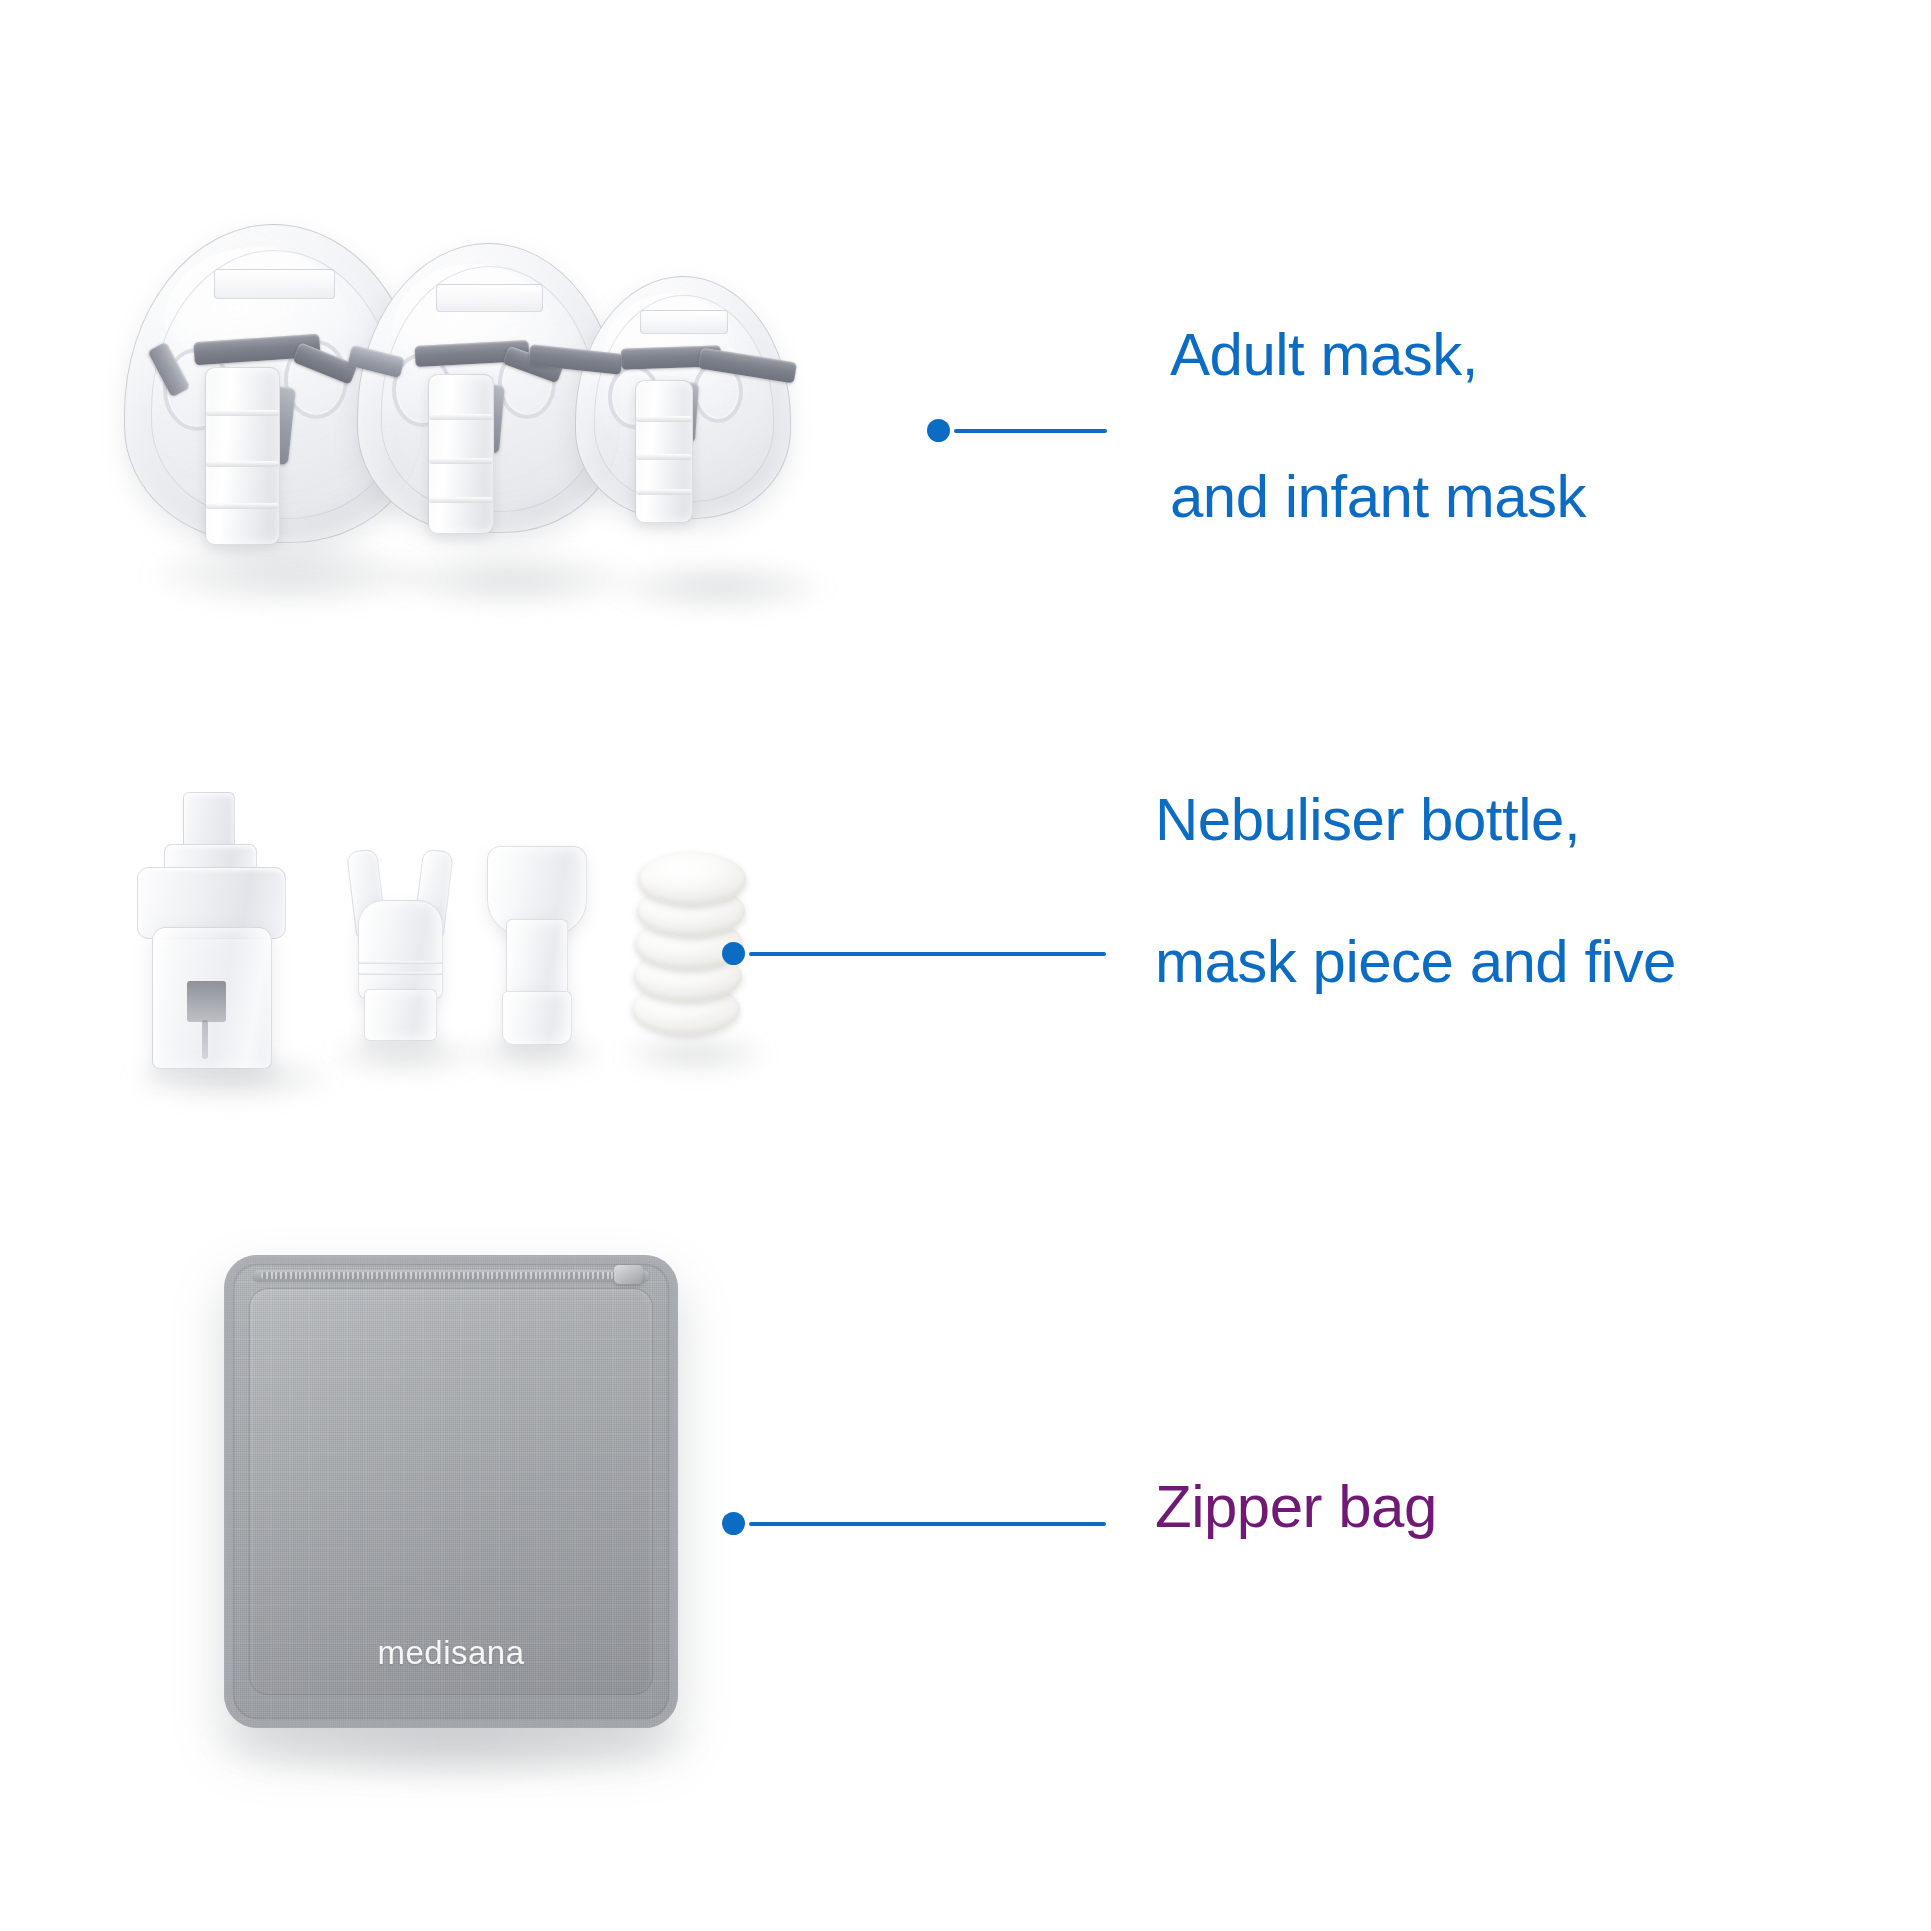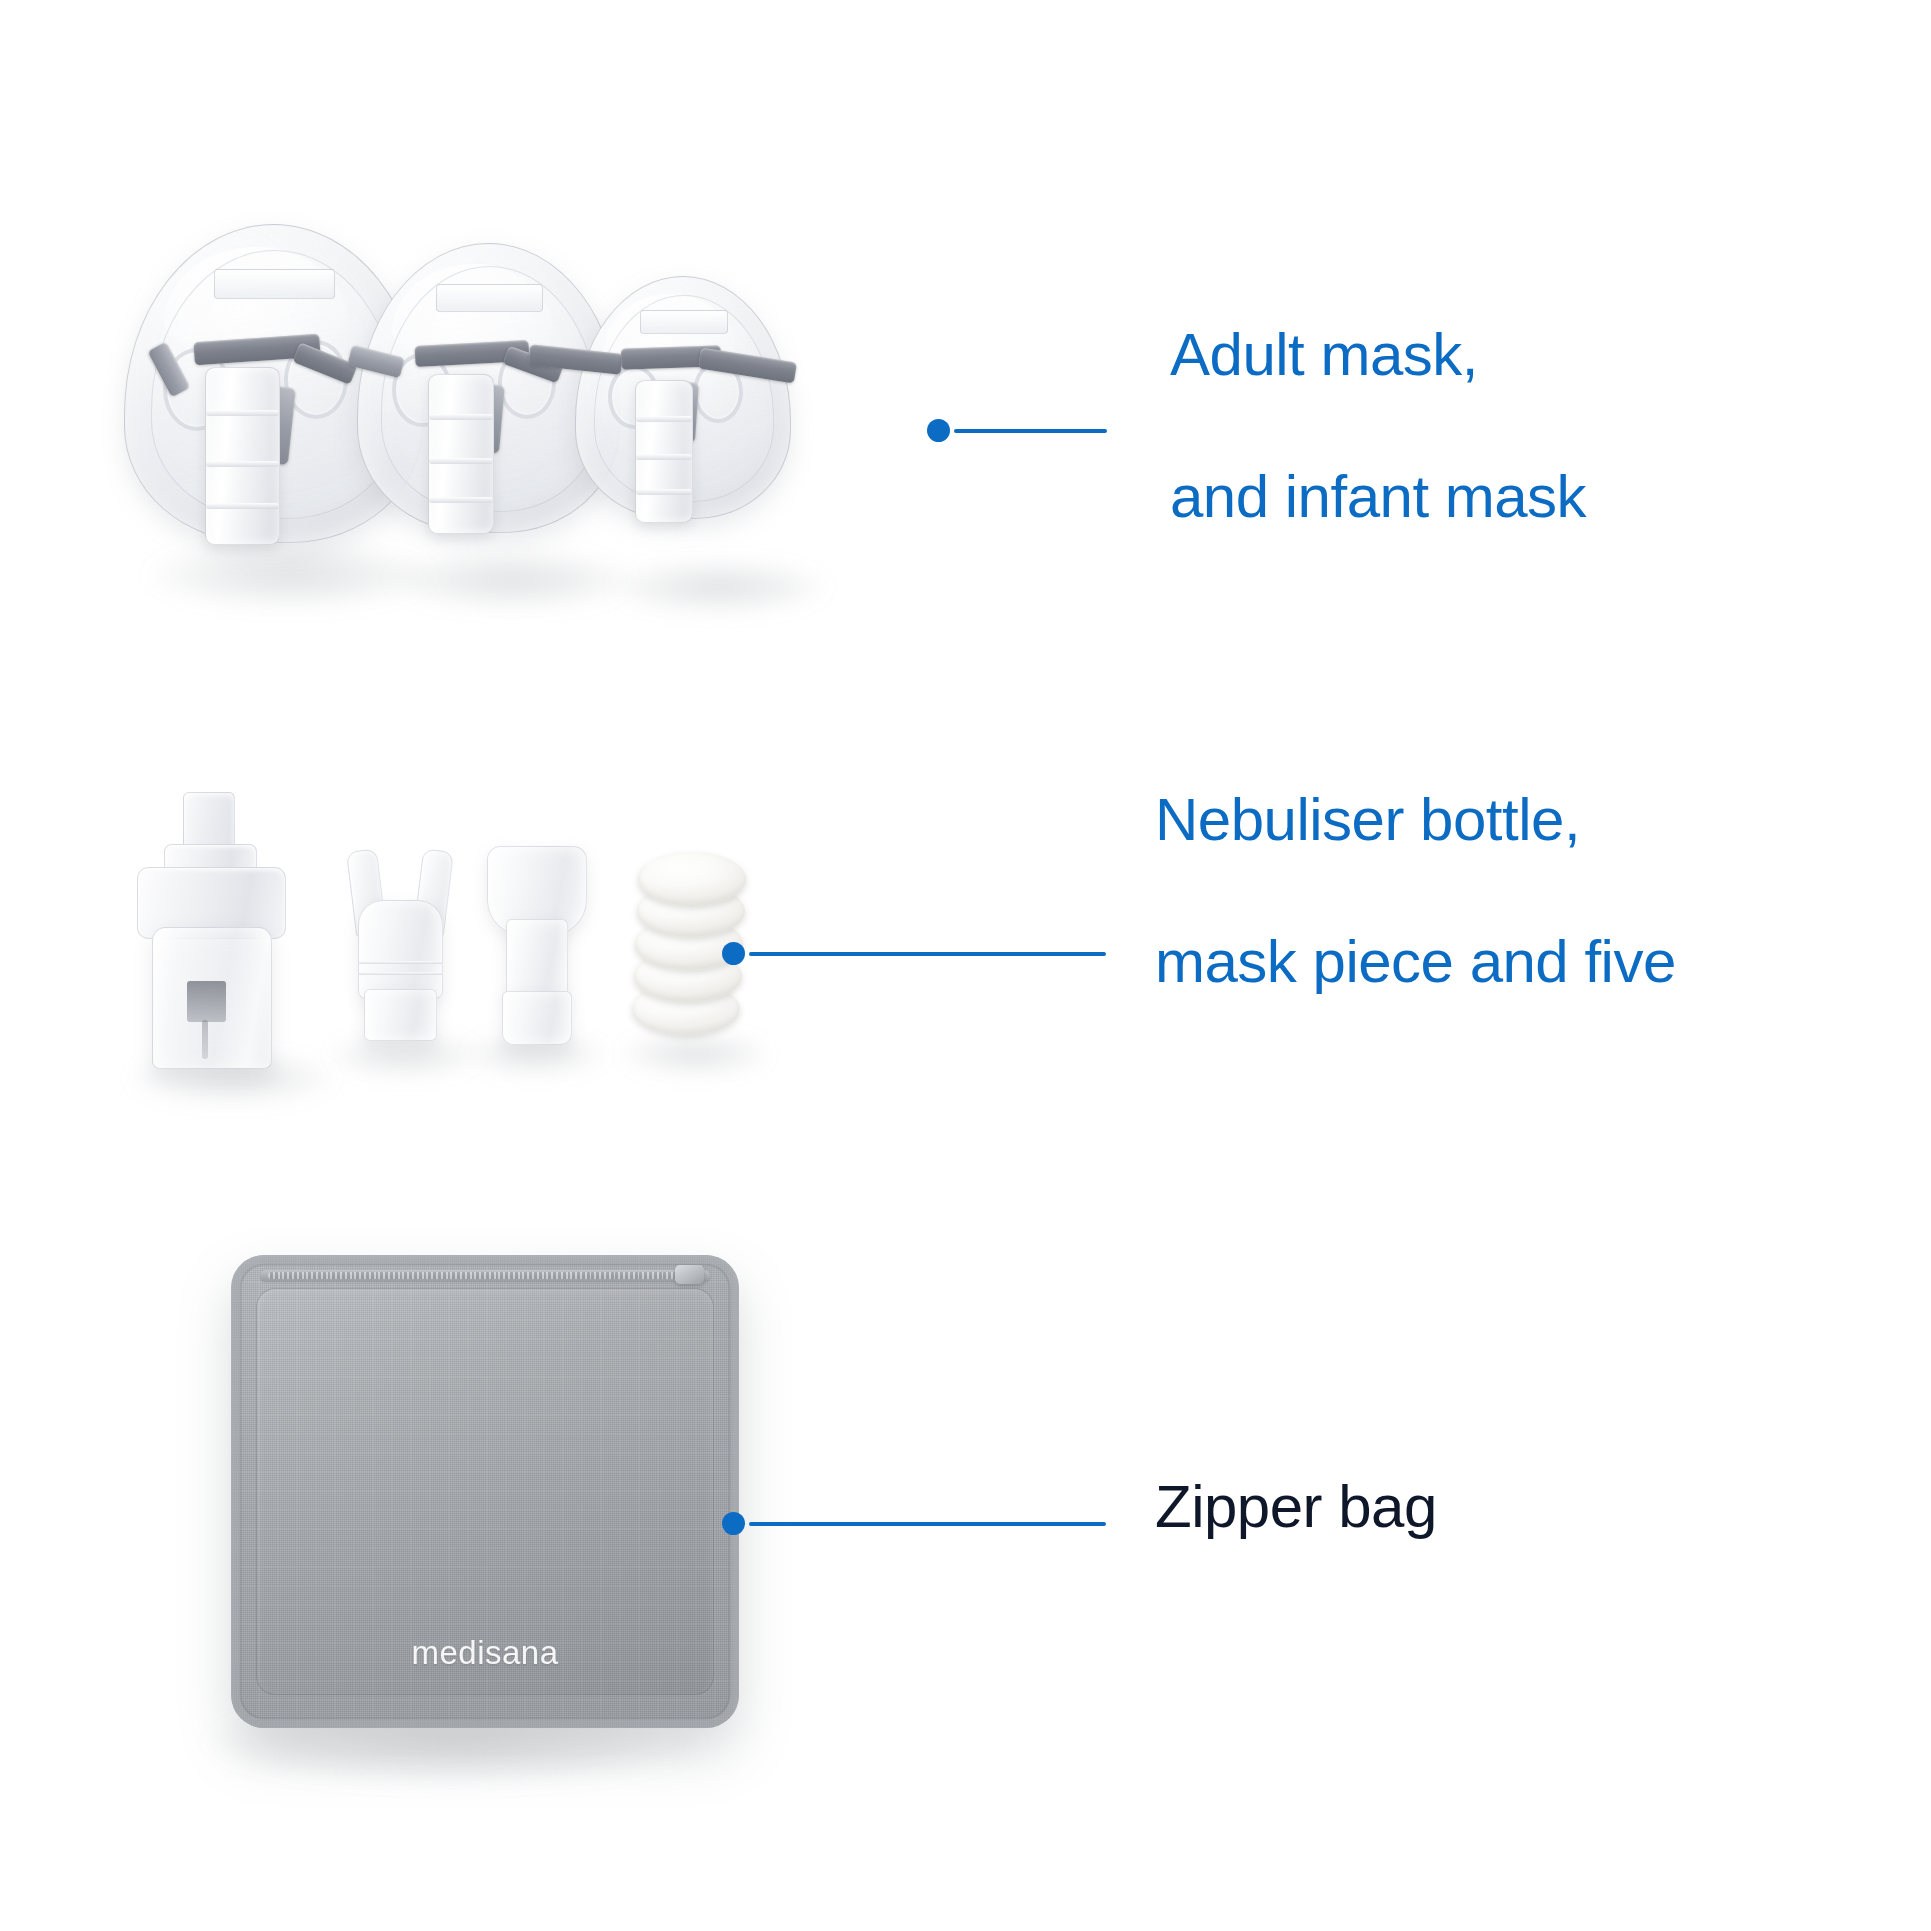--- a/index.html
+++ b/index.html
@@ -375,32 +375,32 @@
 
   <div>
     <div class="callout-dot" id="dot-1" style="left: 722px; top: 942px; background: rgb(12, 108, 196);"></div>
     <div class="callout-line" id="line-1" style="left: 749px; top: 952px; width: 357px; background: rgb(12, 108, 196);"></div>
     <div class="callout-text" style="left: 1155px; top: 784px; font-size: 60px; line-height: 71px; color: rgb(12, 108, 196);"><span>Nebuliser bottle,</span><br><br><span>mask piece and five</span><br></div>
   </div>
 
   <div>
     <div class="shadow-soft" style="left:203px; top:1699px; width:502px; height:87px;"></div>
 
-    <div class="bag" style="left:231px; top:1255px; width:508px; height:473px;">
+    <div class="bag" style="left:224px; top:1255px; width:454px; height:473px;">
       <div class="bag-weave"></div>
       <div class="bag-face"></div>
       <div class="bag-piping"></div>
       <div class="bag-zip">
         <div class="bag-zip-teeth"></div>
       </div>
       <div class="bag-zip-pull"></div>
       <div class="bag-brand" style="left:0; right:0; bottom:56px; text-align:center; font-size:33px;">medisana</div>
     </div>
   </div>
 
   <div>
     <div class="callout-dot" id="dot-2" style="left: 722px; top: 1512px; background: rgb(12, 108, 196);"></div>
     <div class="callout-line" id="line-2" style="left: 749px; top: 1522px; width: 357px; background: rgb(12, 108, 196);"></div>
-    <div class="callout-text" style="left: 1155px; top: 1471px; font-size: 60px; line-height: 71px; color: #0f172a;">Zipper bag</div>
+    <div class="callout-text" style="left: 1155px; top: 1471px; font-size: 60px; line-height: 71px; color: #701a75;">Zipper bag</div>
   </div>
 
 </div>
 
 
 </body></html>

